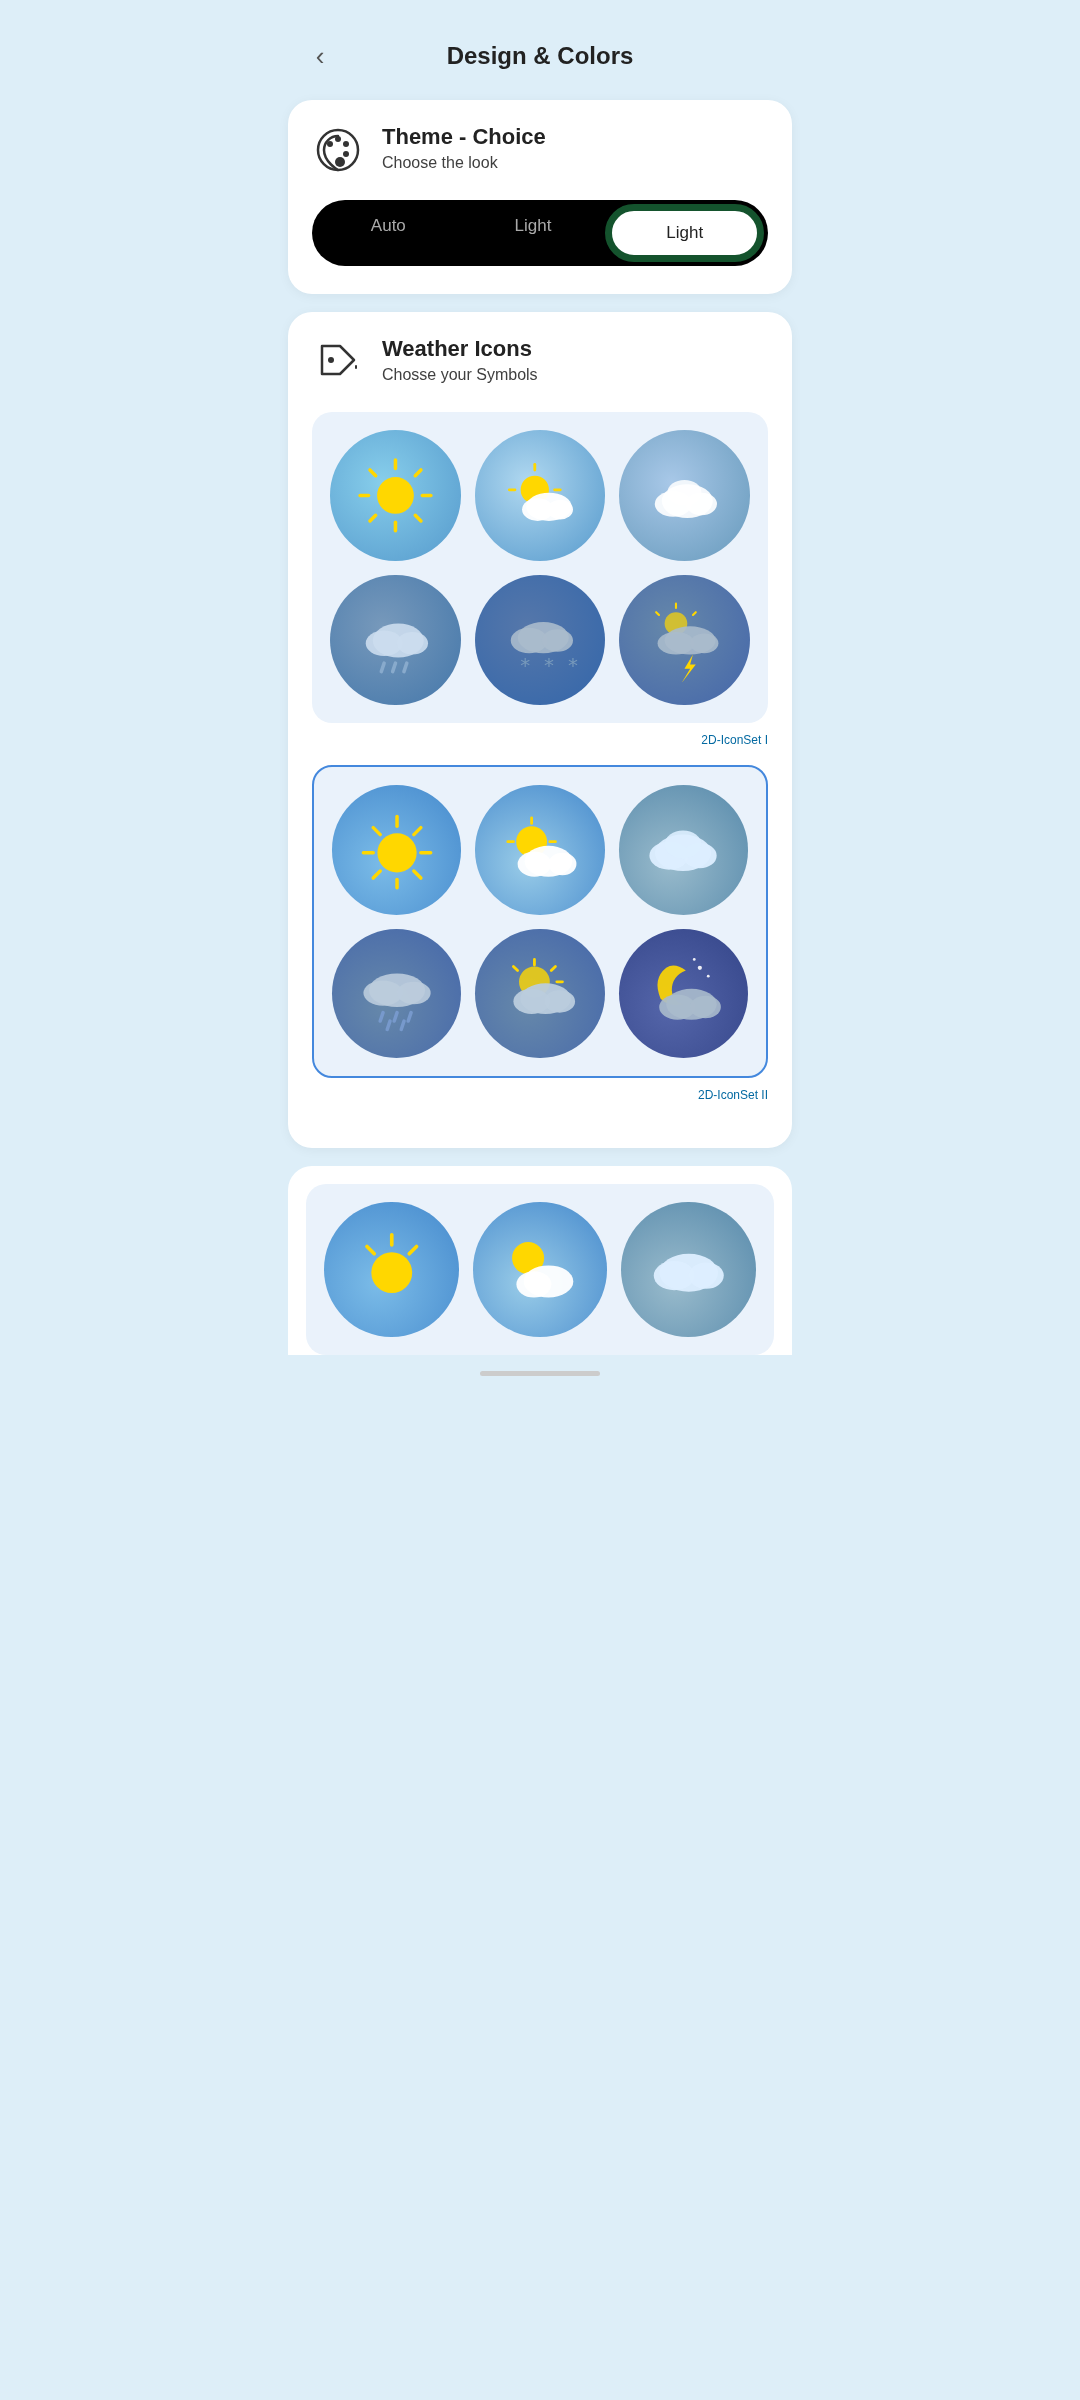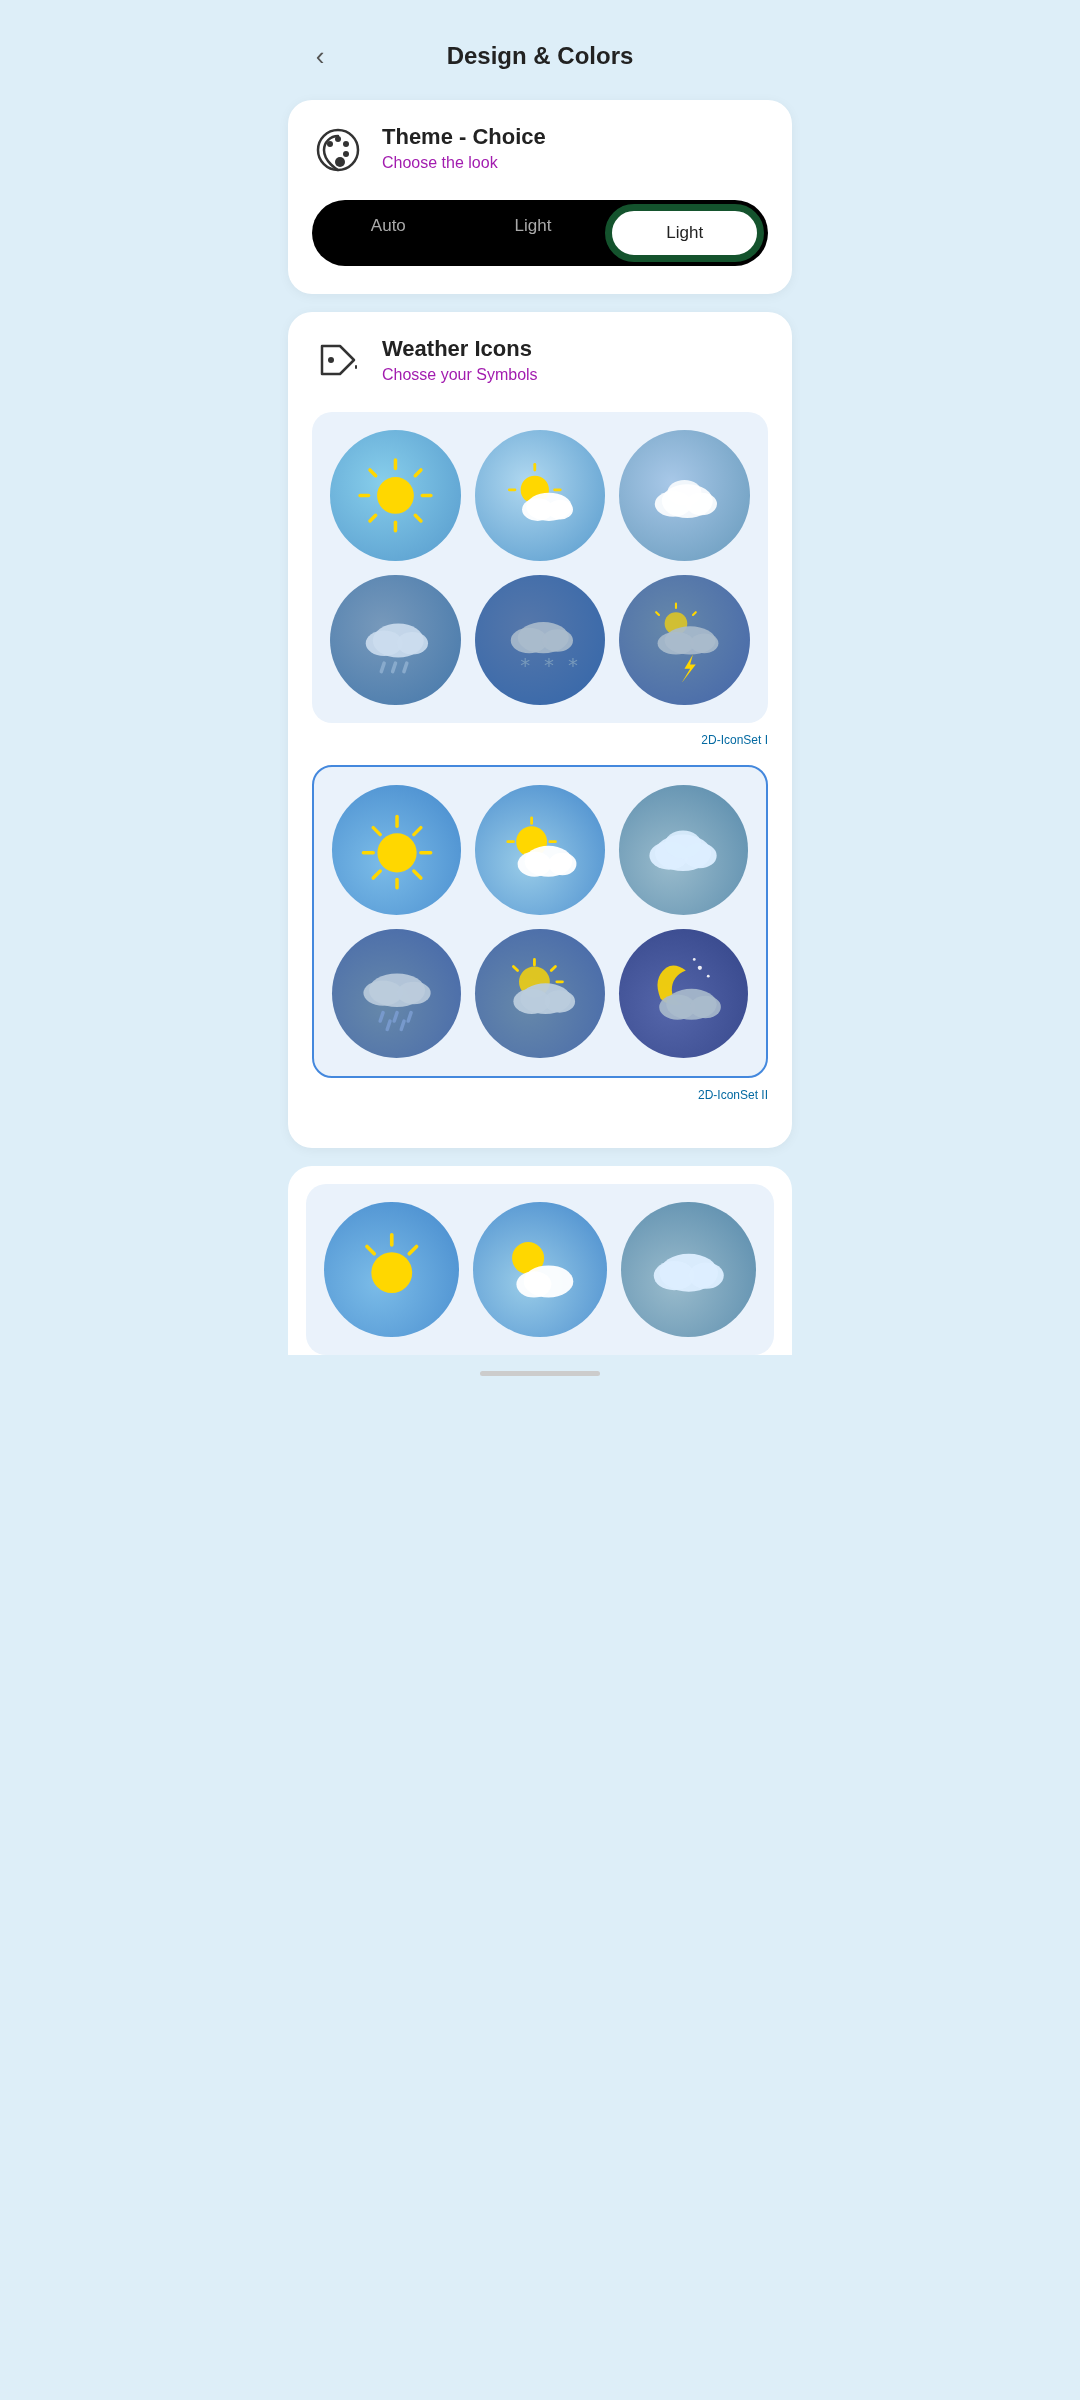--- a/index.html
+++ b/index.html
@@ -69,21 +69,21 @@
       justify-content: center;
     }
     .card-text h2 {
       font-size: 22px;
       font-weight: 700;
       color: #222;
       margin-bottom: 4px;
     }
     .card-text p {
       font-size: 16px;
-      color: #a21caf;
+      color: #404040;
     }
 
     
     .theme-toggle {
       display: flex;
       background: #000000;
       border-radius: 40px;
       padding: 4px;
     }
     .theme-btn {

